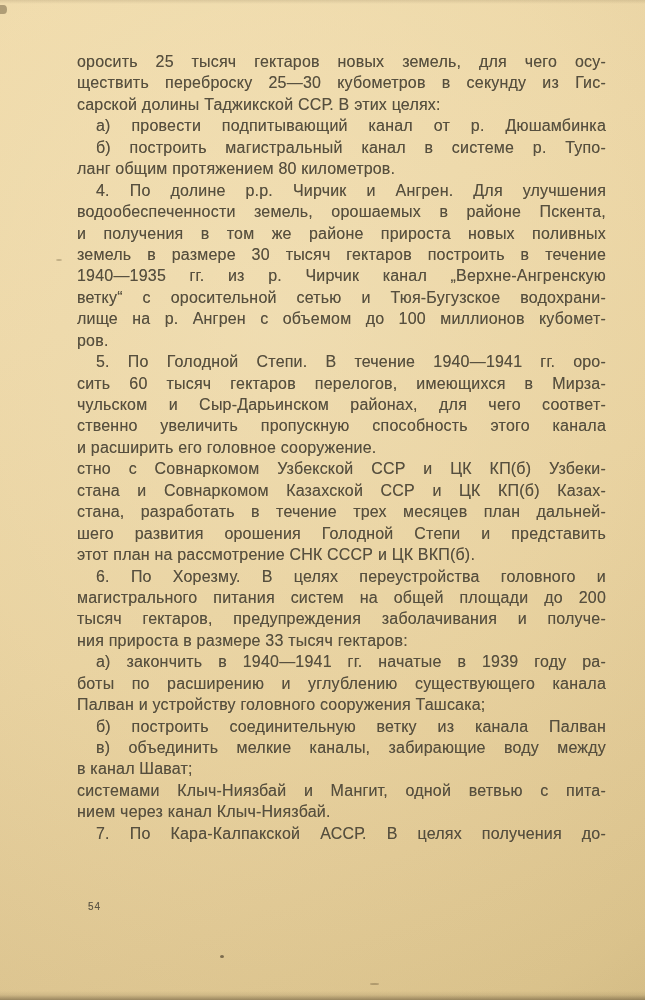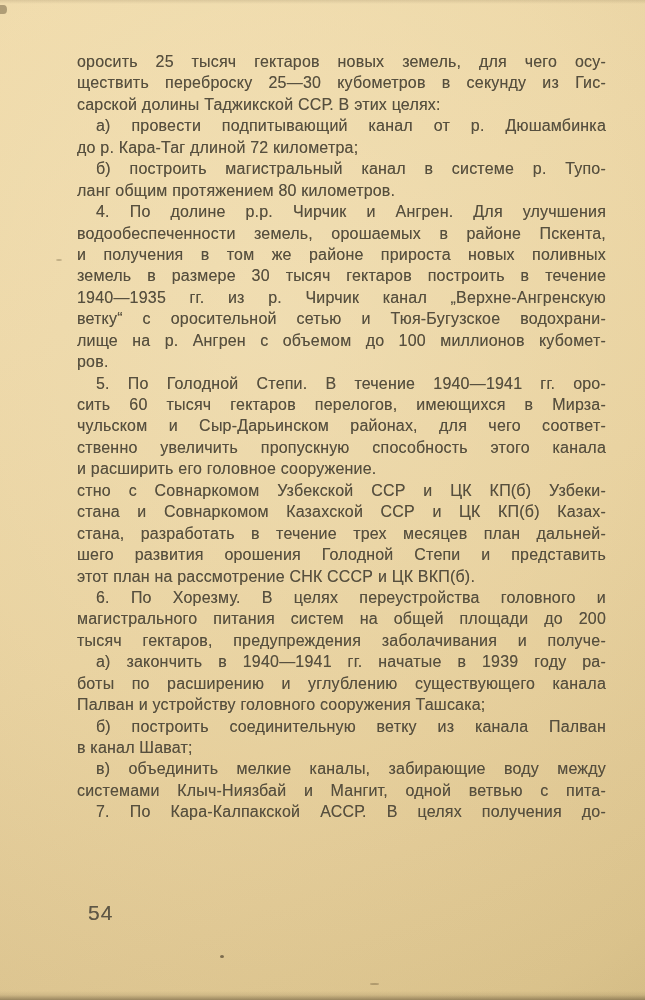--- a/index.html
+++ b/index.html
@@ -70,21 +70,21 @@
     text-align: right;
     text-align-last: left;
   }
   .indent {
     text-indent: 19px;
   }
   .page-num {
     position: absolute;
     left: 88px;
     top: 901px;
-    font-size: 21px;
+    font-size: 10px;
     letter-spacing: 1px;
     color: #5d5645;
     text-shadow: 0 0 0.6px rgba(86, 79, 62, 0.55);
   }
   .speck {
     position: absolute;
     border-radius: 50%;
     pointer-events: none;
   }
   .speck-1 { left: 220px; top: 955px; width: 4px; height: 3px; background: rgba(70, 58, 40, 0.65); }
@@ -96,21 +96,20 @@
 <body>
 
 <div class="page">
   <div class="vignette"></div>
 
   <div class="text-block">
     <div class="line just">оросить 25 тысяч гектаров новых земель, для чего осу-</div>
     <div class="line just">ществить переброску 25—30 кубометров в секунду из Гис-</div>
     <div class="line plain">сарской долины Таджикской ССР. В этих целях:</div>
     <div class="line just indent">а) провести подпитывающий канал от р. Дюшамбинка</div>
-    <div class="line plain">до р. Кара-Таг длиной 72 километра;</div>
     <div class="line just indent">б) построить магистральный канал в системе р. Тупо-</div>
     <div class="line plain">ланг общим протяжением 80 километров.</div>
     <div class="line just indent">4. По долине р.р. Чирчик и Ангрен. Для улучшения</div>
     <div class="line just">водообеспеченности земель, орошаемых в районе Пскента,</div>
     <div class="line just">и получения в том же районе прироста новых поливных</div>
     <div class="line just">земель в размере 30 тысяч гектаров построить в течение</div>
     <div class="line just">1940—1935 гг. из р. Чирчик канал „Верхне-Ангренскую</div>
     <div class="line just">ветку“ с оросительной сетью и Тюя-Бугузское водохрани-</div>
     <div class="line just">лище на р. Ангрен с объемом до 100 миллионов кубомет-</div>
     <div class="line plain">ров.</div>
@@ -120,27 +119,29 @@
     <div class="line just">ственно увеличить пропускную способность этого канала</div>
     <div class="line plain">и расширить его головное сооружение.</div>
     <div class="line just">стно с Совнаркомом Узбекской ССР и ЦК КП(б) Узбеки-</div>
     <div class="line just">стана и Совнаркомом Казахской ССР и ЦК КП(б) Казах-</div>
     <div class="line just">стана, разработать в течение трех месяцев план дальней-</div>
     <div class="line just">шего развития орошения Голодной Степи и представить</div>
     <div class="line plain">этот план на рассмотрение СНК СССР и ЦК ВКП(б).</div>
     <div class="line just indent">6. По Хорезму. В целях переустройства головного и</div>
     <div class="line just">магистрального питания систем на общей площади до 200</div>
     <div class="line just">тысяч гектаров, предупреждения заболачивания и получе-</div>
+    <div class="line plain">ния прироста в размере 33 тысяч гектаров:</div>
     <div class="line just indent">а) закончить в 1940—1941 гг. начатые в 1939 году ра-</div>
     <div class="line just">боты по расширению и углублению существующего канала</div>
     <div class="line plain">Палван и устройству головного сооружения Ташсака;</div>
     <div class="line just indent">б) построить соединительную ветку из канала Палван</div>
+    <div class="line just indent">в) объединить мелкие каналы, забирающие воду между</div>
     <div class="line plain">в канал Шават;</div>
-    <div class="line just indent">в) объединить мелкие каналы, забирающие воду между</div>
     <div class="line just">системами Клыч-Ниязбай и Мангит, одной ветвью с пита-</div>
+    <div class="line plain">нием через канал Клыч-Ниязбай.</div>
     <div class="line just indent">7. По Кара-Калпакской АССР. В целях получения до-</div>
   </div>
 
   <div class="page-num">54</div>
 
   <div class="speck speck-1"></div>
   <div class="speck speck-2"></div>
   <div class="speck speck-3"></div>
   <div class="speck speck-4"></div>
 

